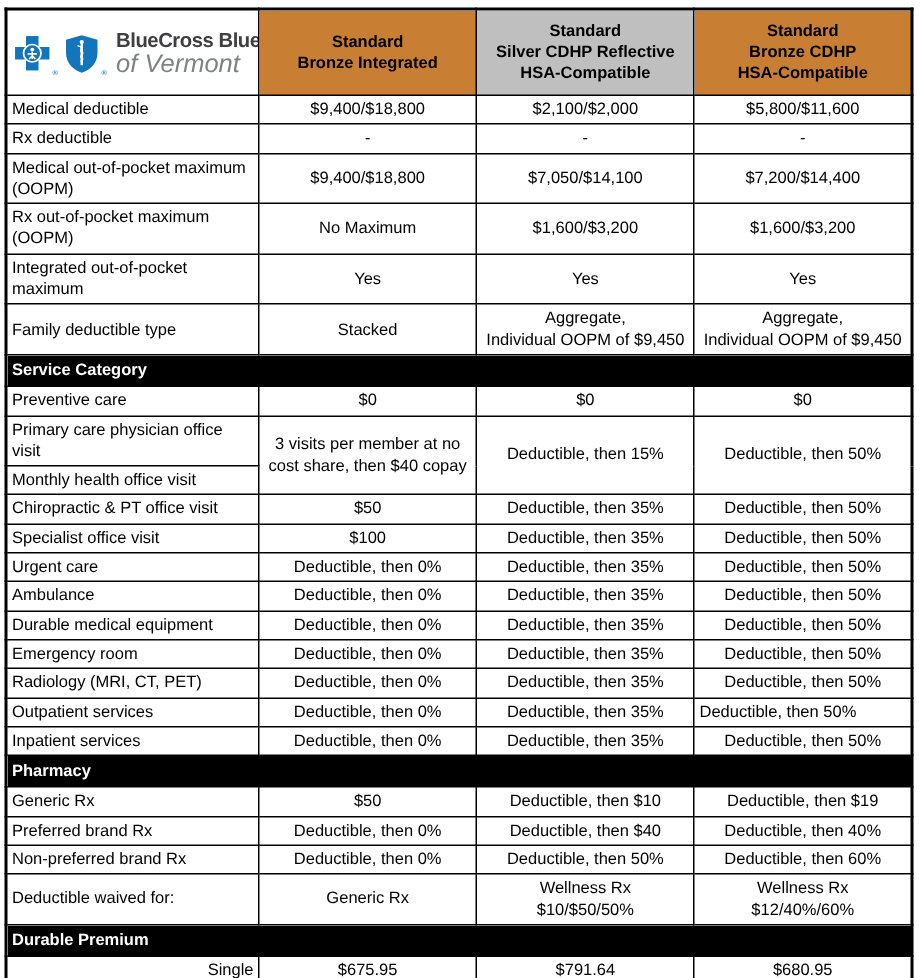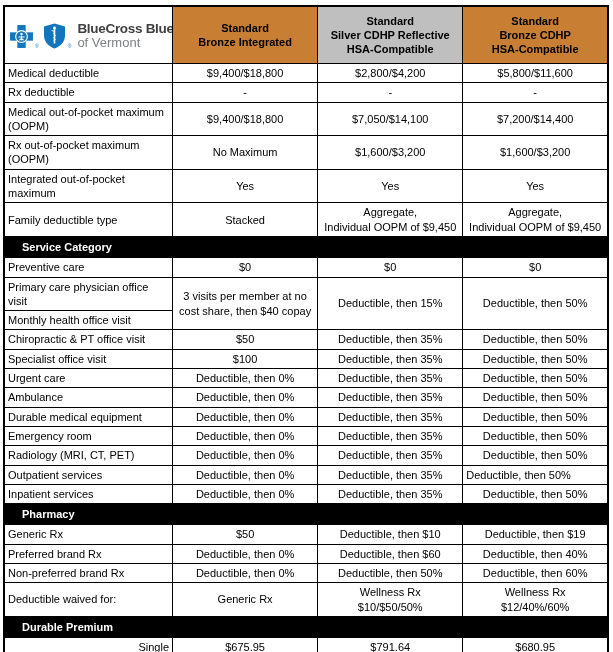--- a/index.html
+++ b/index.html
@@ -38,37 +38,37 @@
     white-space:pre-line;
     padding:2px 6px;
   }
   td.bronze{background:var(--bronze);}
   td.silver{background:var(--silver);}
   tr.band td{
     background:var(--band);
     color:#fff;
     font-weight:bold;
     text-align:left;
-    padding:3px 17px;
+    padding:3px 3px;
     border-left:1px solid #000;
     border-right:1px solid #000;
   }
   td.logo-cell{
     text-align:left;
     vertical-align:middle;
     padding:4px 2px 2px 4px;
   }
   .logo{display:flex;align-items:center;gap:3px;}
   .logo svg{flex:0 0 auto;}
   .logo-text{margin-left:3px;line-height:1.05;}
   .brand-name{
     font-weight:bold;font-size:13.5px;color:var(--brand-text);
     letter-spacing:-0.3px;white-space:nowrap;
   }
-  .brand-region{font-size:13px;color:var(--brand-sub);}
+  .brand-region{font-size:17px;color:var(--brand-sub);font-style:italic;}
   .reg{font-size:5px;color:var(--brand-blue);align-self:flex-end;margin-left:-2px;}
 </style>
 </head>
 <body>
 
 <div class="sheet">
 <table>
   <colgroup>
     <col style="width:27.9%">
     <col style="width:24.03%">
@@ -107,21 +107,21 @@
 Silver CDHP Reflective
 HSA-Compatible</td>
     <td class="hdr bronze">Standard
 Bronze CDHP
 HSA-Compatible</td>
   </tr>
 
   <tr>
     <td class="label">Medical deductible</td>
     <td class="val">$9,400/$18,800</td>
-    <td class="val">$2,800/$4,200</td>
+    <td class="val">$2,100/$2,000</td>
     <td class="val">$5,800/$11,600</td>
   </tr>
   <tr>
     <td class="label">Rx deductible</td>
     <td class="val">-</td>
     <td class="val">-</td>
     <td class="val">-</td>
   </tr>
   <tr>
     <td class="label">Medical out-of-pocket maximum (OOPM)</td>
@@ -230,21 +230,21 @@
 
   <tr>
     <td class="label">Generic Rx</td>
     <td class="val">$50</td>
     <td class="val">Deductible, then $10</td>
     <td class="val">Deductible, then $19</td>
   </tr>
   <tr>
     <td class="label">Preferred brand Rx</td>
     <td class="val">Deductible, then 0%</td>
-    <td class="val">Deductible, then $60</td>
+    <td class="val">Deductible, then $40</td>
     <td class="val">Deductible, then 40%</td>
   </tr>
   <tr>
     <td class="label">Non-preferred brand Rx</td>
     <td class="val">Deductible, then 0%</td>
     <td class="val">Deductible, then 50%</td>
     <td class="val">Deductible, then 60%</td>
   </tr>
   <tr>
     <td class="label">Deductible waived for:</td>

